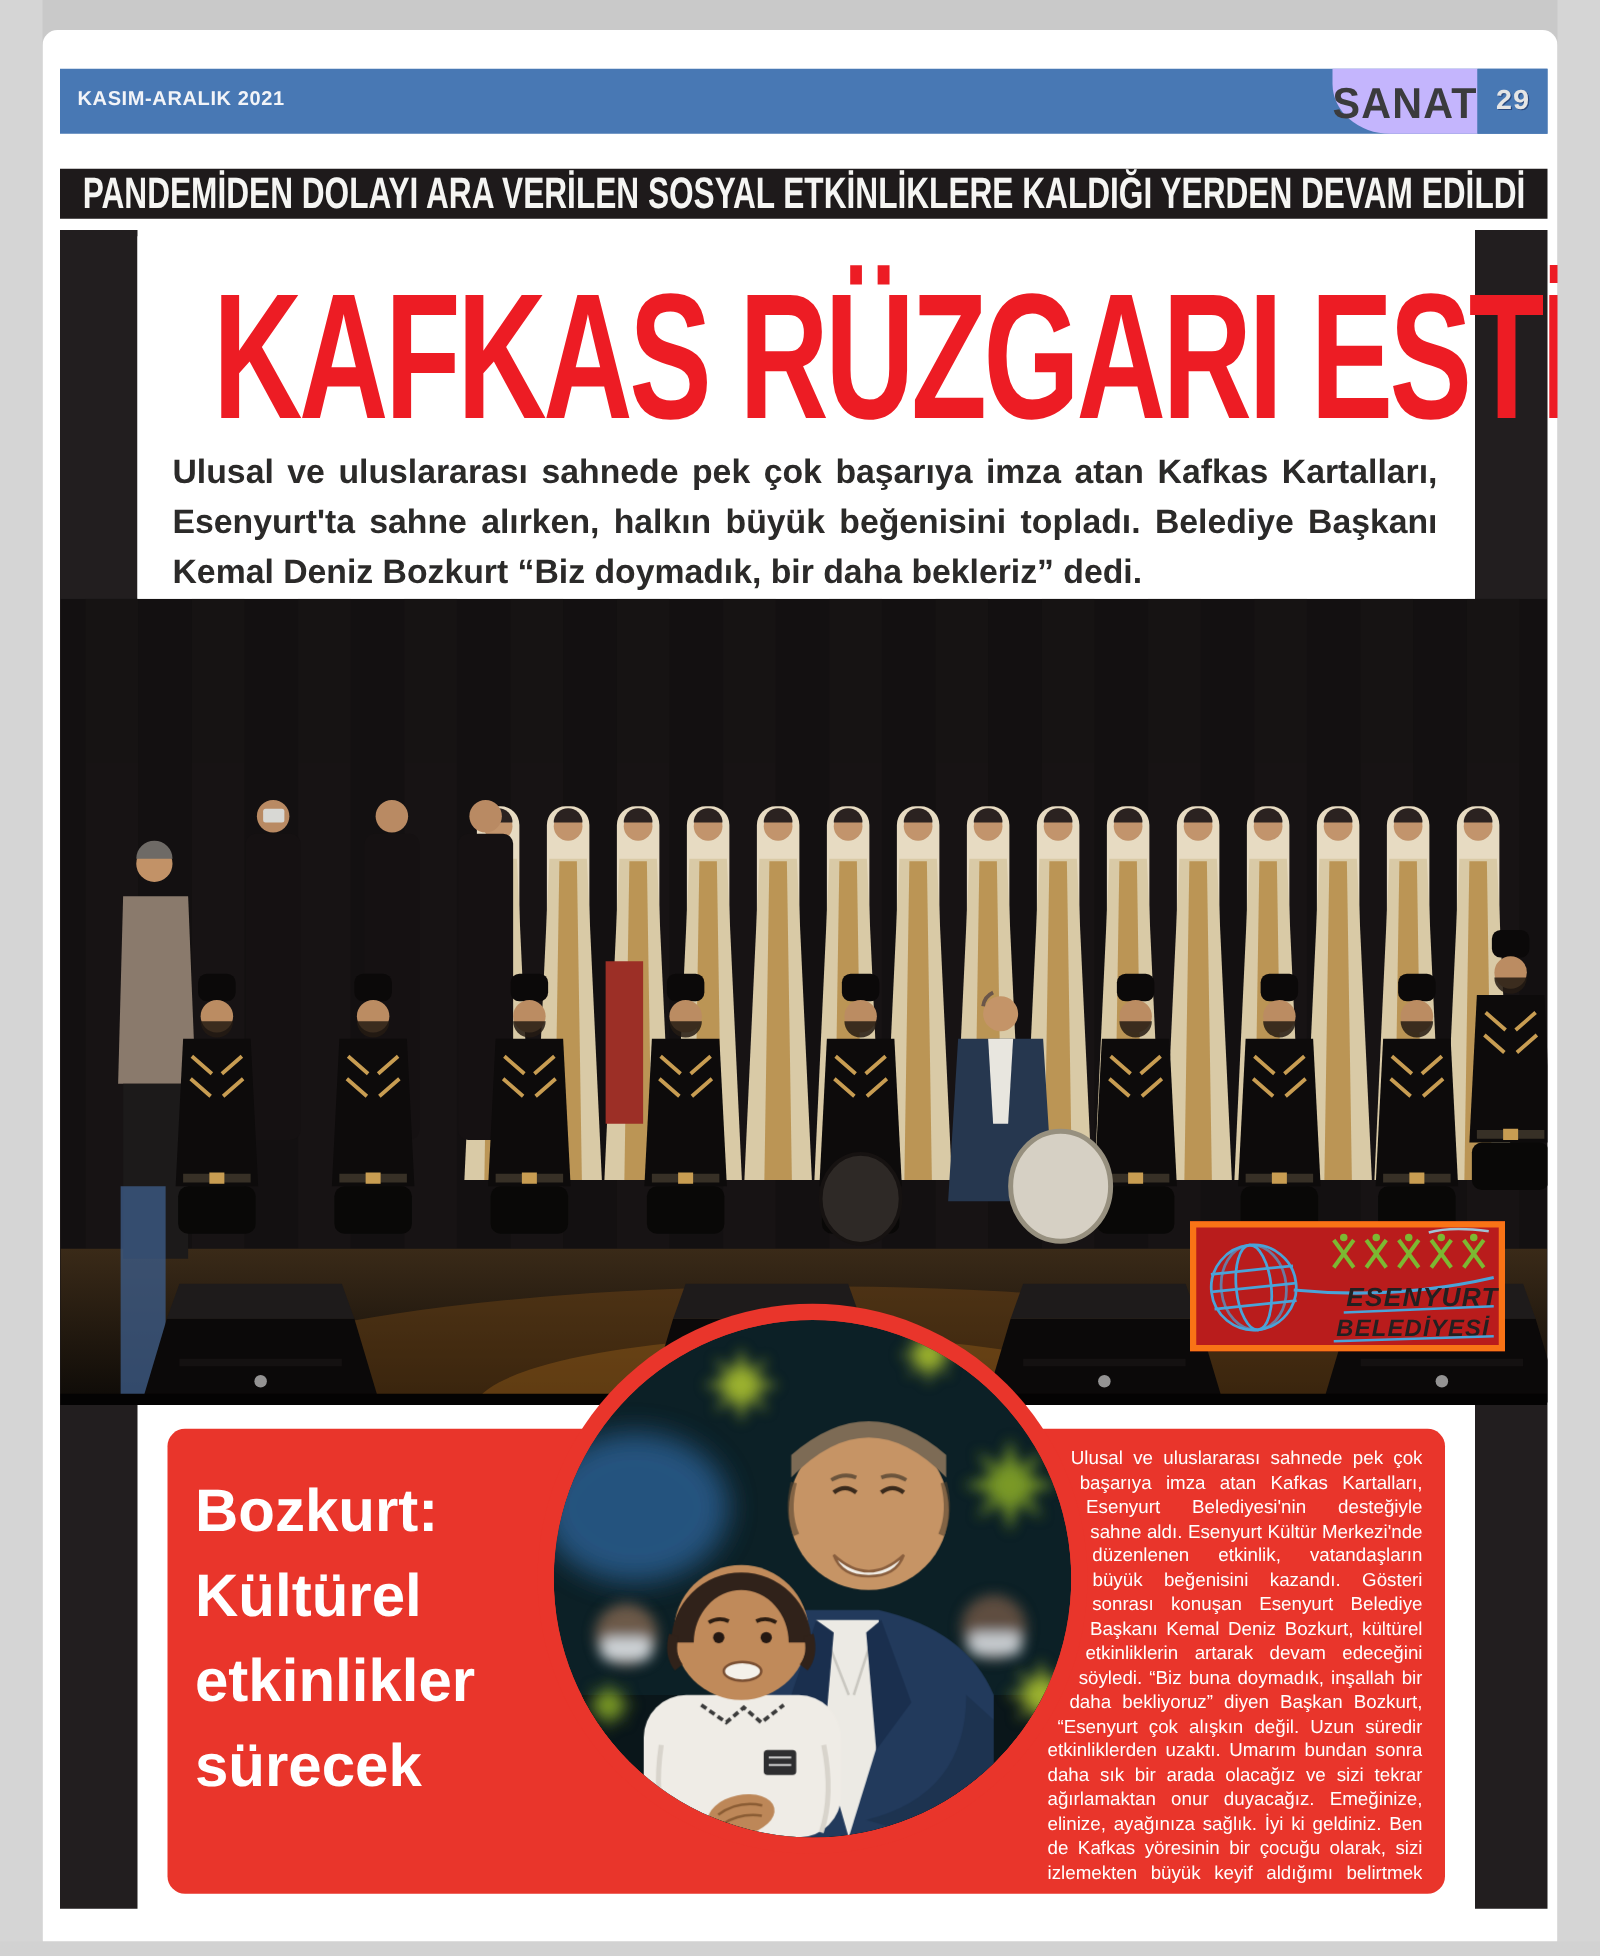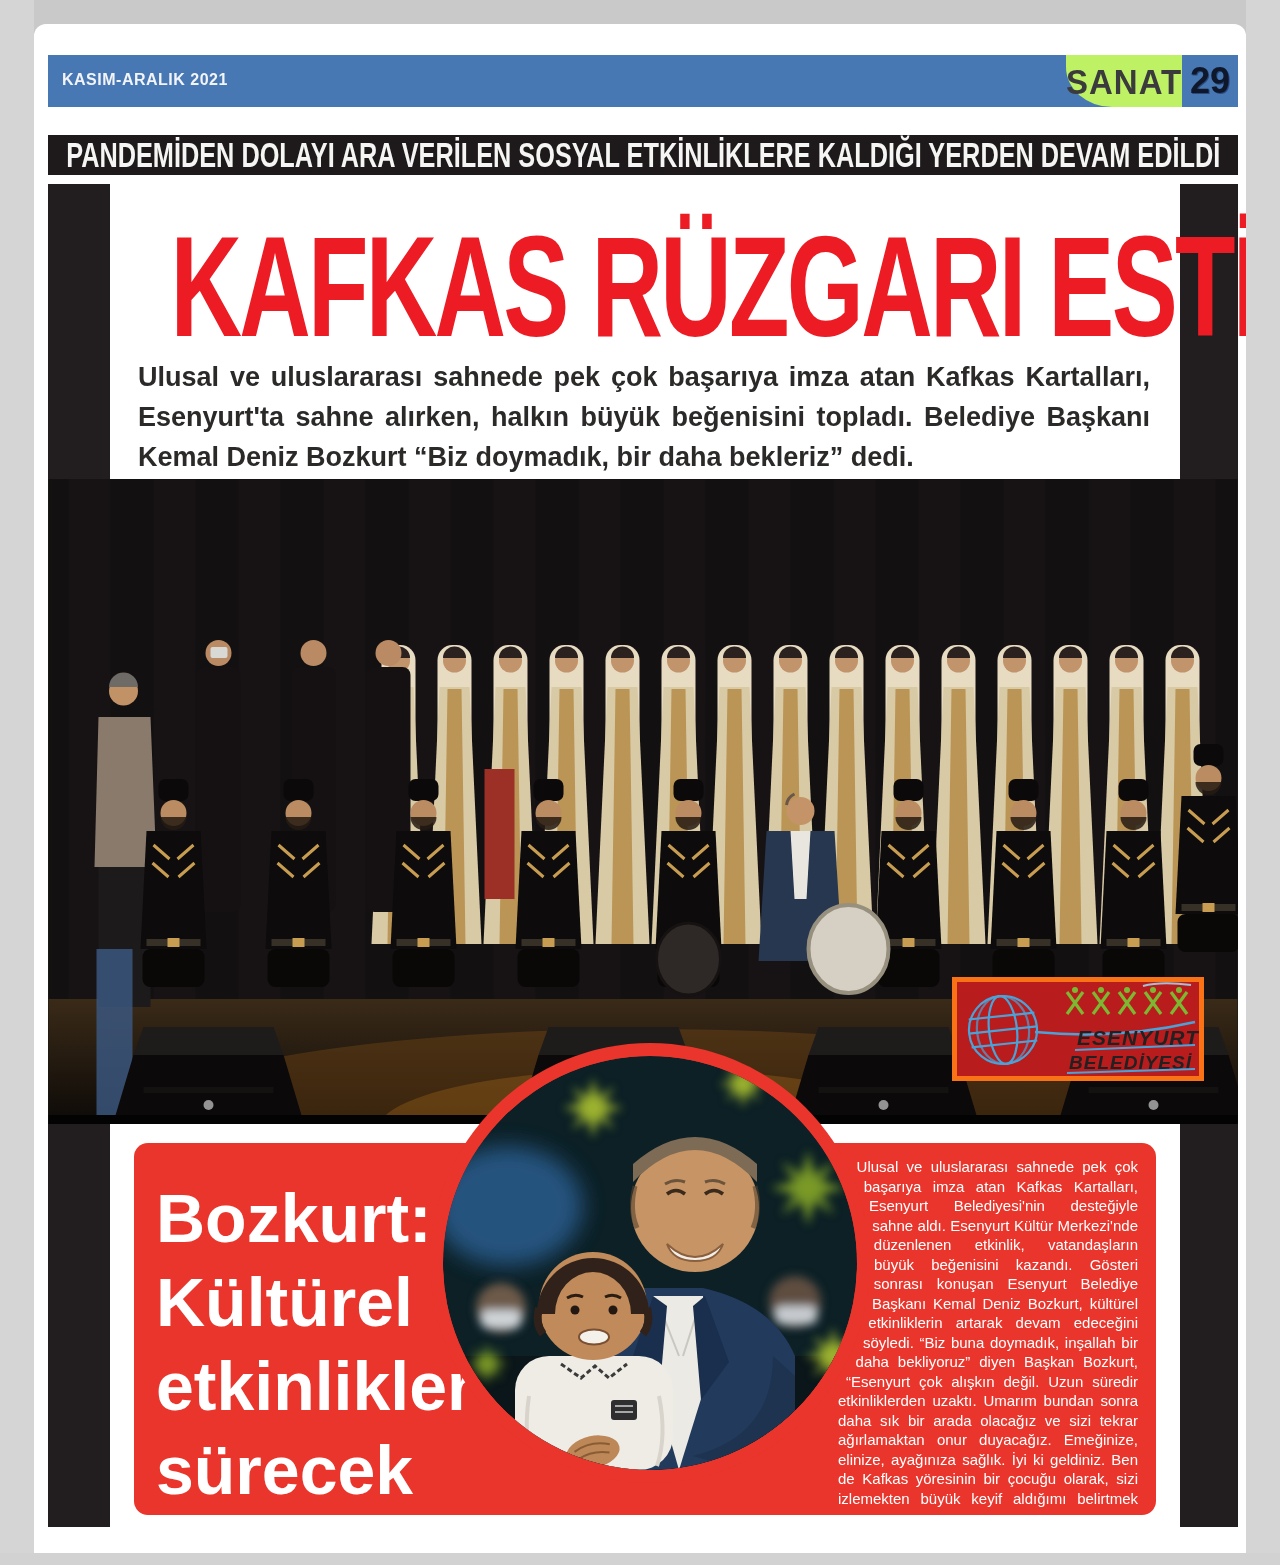--- a/index.html
+++ b/index.html
@@ -16,26 +16,26 @@
   .mast-date{left:28px;top:47px;color:#f2f4f8;font-size:16px;font-weight:bold;letter-spacing:.5px;}
   .logo-plate{left:563px;top:31px;width:336px;height:52px;background:#ffffff;
     clip-path:polygon(28px 0,308px 0,336px 100%,0 100%);}
   .logo-topbar{position:absolute;left:30px;top:6px;width:276px;height:13px;background:#1c1c1c;
     background-image:repeating-linear-gradient(90deg, rgba(255,255,255,.55) 0 2px, transparent 2px 9px);
     background-size:100% 4px;background-position:0 4px;background-repeat:no-repeat;}
   .logo-flag{position:absolute;right:36px;top:-3px;width:16px;height:16px;background:#c1272d;border-radius:2px;}
   .logo-text{position:absolute;left:0;right:0;top:17px;text-align:center;
     font-family:"Liberation Serif", serif;font-weight:bold;font-size:31px;color:#bf2428;
     letter-spacing:2px;text-shadow:1px 1px 0 rgba(0,0,0,.25);}
-  .sanat-tab{left:1032px;top:31px;width:116px;height:52px;background:#bef264;border-bottom-left-radius:46px 40px;}
+  .sanat-tab{left:1032px;top:31px;width:116px;height:52px;background:#c4b5fd;border-bottom-left-radius:46px 40px;}
   .sanat-label{position:absolute;left:0;right:0;top:8px;text-align:center;color:#3b3b3d;
     font-weight:bold;font-size:33px;letter-spacing:1px;transform:scaleY(1.05);transform-origin:top;}
   .pagenum-box{left:1148px;top:31px;width:56px;height:52px;background:#4878b4;
     display:flex;align-items:center;justify-content:center;}
-  .pagenum{color:#0f172a;font-size:36px;font-weight:bold;text-shadow:1px 1px 0 rgba(20,40,90,.6);}
+  .pagenum{color:#e5e5e5;font-size:23px;font-weight:bold;text-shadow:1px 1px 0 rgba(20,40,90,.6);font-family:Liberation Mono, monospace;}
 
   
   .kicker{left:14px;top:111px;width:1190px;height:40px;background:#1e1a1b;
     display:flex;align-items:center;justify-content:center;}
   .kicker span{display:inline-block;color:#f5f5f3;font-weight:bold;font-size:27.5px;white-space:nowrap;
     transform:scale(.92,1.28);transform-origin:center;letter-spacing:0px;}
   .col-left{left:14px;top:160px;width:62px;height:1343px;background:#221e1f;}
   .col-right{left:1146px;top:160px;width:58px;height:1343px;background:#221e1f;}
 
   
@@ -49,22 +49,22 @@
   
   .stage{left:14px;top:455px;width:1190px;height:645px;}
   .stage svg{display:block;}
 
   
   .sponsor{left:918px;top:953px;width:252px;height:104px;background:#b91c1c;border:5px solid #f97316;
     box-sizing:border-box;z-index:4;}
 
   
   .quotebox{left:100px;top:1119px;width:1022px;height:372px;background:#e9352b;border-radius:14px;z-index:2;}
-  .quote-title{left:122px;top:1152px;z-index:3;color:#ffffff;font-weight:bold;font-size:68px;
-    line-height:84px;white-space:pre-line;letter-spacing:0;}
+  .quote-title{left:122px;top:1152px;z-index:3;color:#ffffff;font-weight:bold;font-size:48px;
+    line-height:68px;white-space:pre-line;letter-spacing:0;}
   .portrait{left:396px;top:1019px;width:440px;height:440px;border-radius:50%;background:#e9352b;z-index:5;
     box-sizing:border-box;padding:13px;}
   .portrait svg{display:block;border-radius:50%;}
   .quote-body{left:804px;top:1133px;width:300px;height:352px;z-index:6;color:#ffffff;
     font-size:15px;line-height:19.5px;text-align:justify;overflow:hidden;}
   .wrapSpacer{float:left;width:60px;height:352px;
     shape-outside:circle(220px at -188px 106px);shape-margin:4px;}
 
   
   .edge{background:#c9c9c9;}

